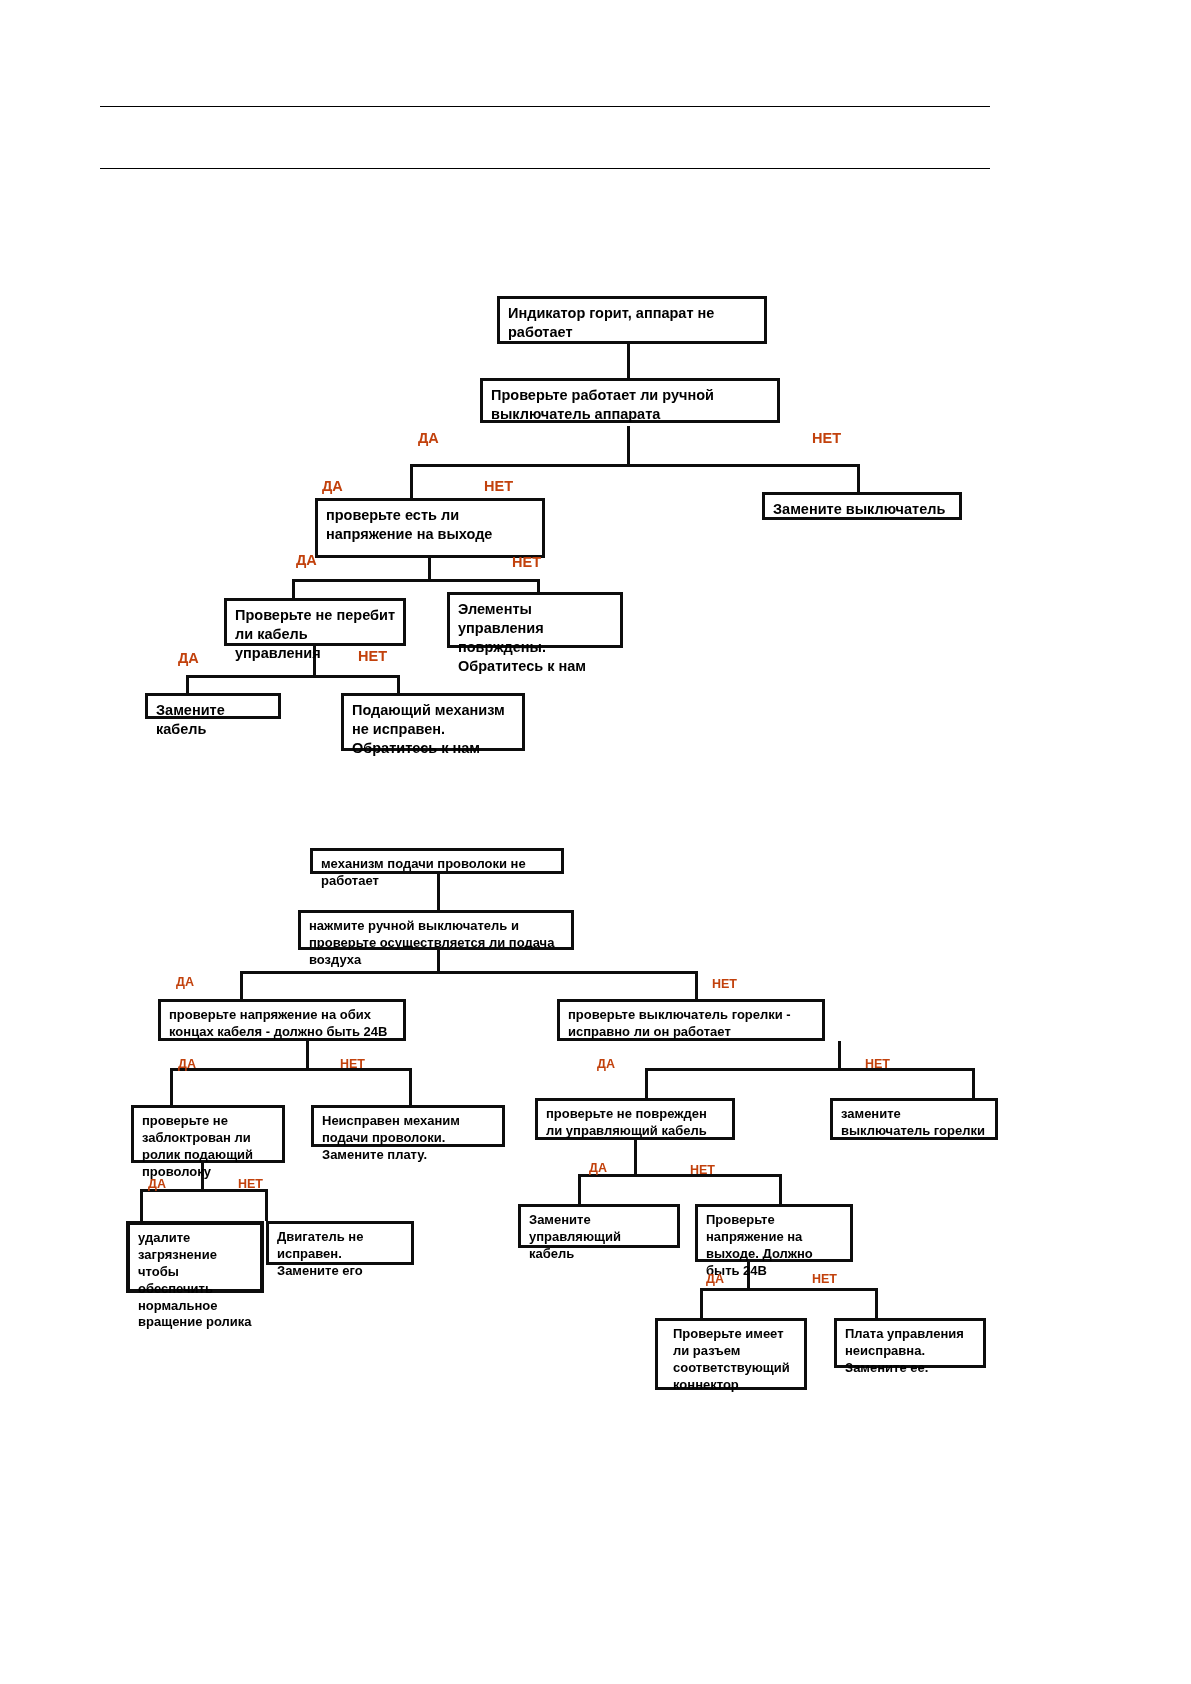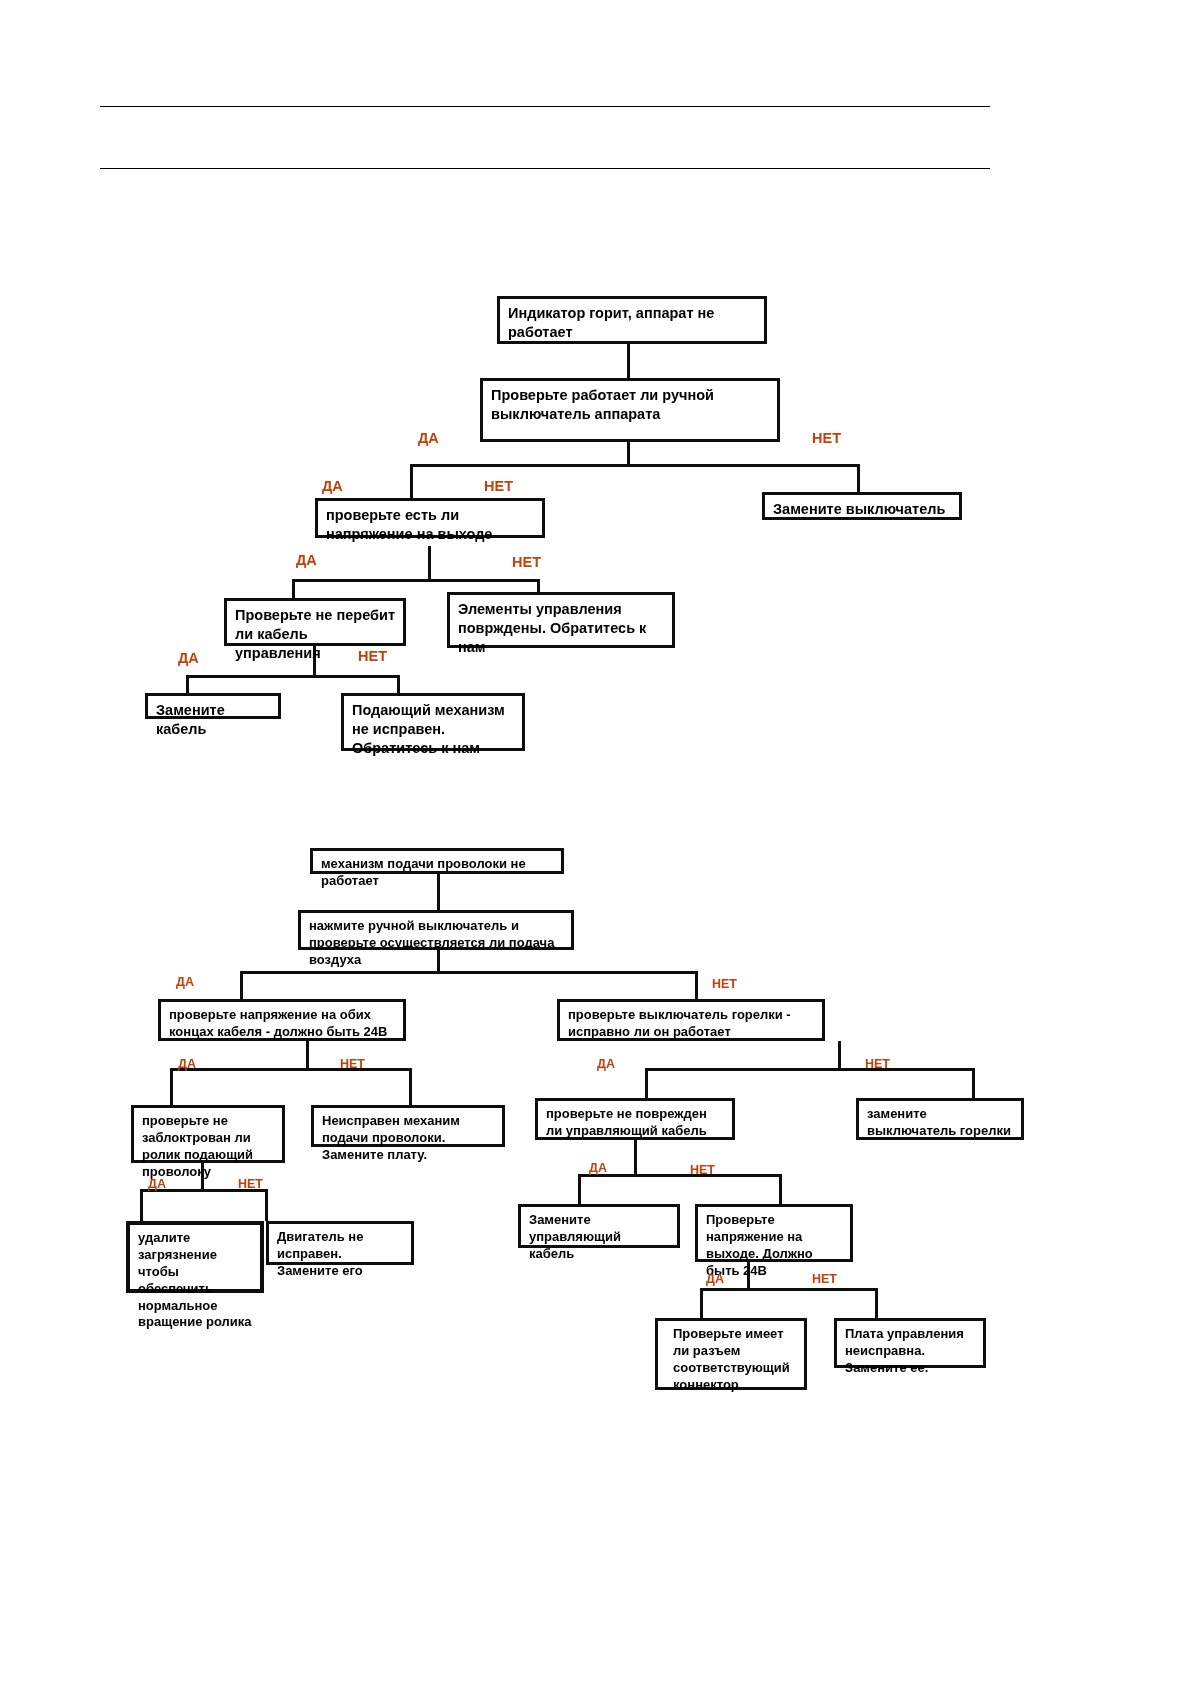--- a/index.html
+++ b/index.html
@@ -79,55 +79,55 @@
   <div class="hrule r2"></div>
 
   <div class="d1">
 
     <div class="node" style="left:497px; top:296px; width:270px; height:48px;">
       <span>Индикатор          горит, аппарат не работает</span>
     </div>
 
     <div class="ln lnv" style="left:627px; top:344px; width:3px; height:34px;"></div>
 
-    <div class="node" style="left:480px; top:378px; width:300px; height:64px;">
+    <div class="node" style="left:480px; top:378px; width:300px; height:45px;">
       <span>Проверьте работает ли ручной выключатель аппарата</span>
     </div>
 
     <div class="ln lnv" style="left:627px; top:426px; width:3px; height:38px;"></div>
 
     <div class="ln lnh" style="left:410px; top:464px; width:450px; height:3px;"></div>
 
     <div class="ln lnv" style="left:410px; top:464px; width:3px; height:34px;"></div>
 
     <div class="ln lnv" style="left:857px; top:464px; width:3px; height:28px;"></div>
 
     <div class="blabel" style="left:418px; top:430px;">ДА</div>
     <div class="blabel" style="left:812px; top:430px;">НЕТ</div>
 
     <div class="node" style="left:762px; top:492px; width:200px; height:28px;">
       <span>Замените выключатель</span>
     </div>
 
-    <div class="node" style="left:315px; top:498px; width:230px; height:40px;">
+    <div class="node" style="left:315px; top:498px; width:230px; height:60px;">
       <span>проверьте есть ли напряжение на выходе</span>
     </div>
 
     <div class="blabel" style="left:322px; top:478px;">ДА</div>
     <div class="blabel" style="left:484px; top:478px;">НЕТ</div>
 
     <div class="ln lnv" style="left:428px; top:546px; width:3px; height:33px;"></div>
     <div class="ln lnh" style="left:292px; top:579px; width:248px; height:3px;"></div>
     <div class="ln lnv" style="left:292px; top:579px; width:3px; height:23px;"></div>
     <div class="ln lnv" style="left:537px; top:579px; width:3px; height:13px;"></div>
 
     <div class="blabel" style="left:296px; top:552px;">ДА</div>
     <div class="blabel" style="left:512px; top:554px;">НЕТ</div>
 
-    <div class="node" style="left:447px; top:592px; width:228px; height:56px;">
+    <div class="node" style="left:447px; top:592px; width:176px; height:56px;">
       <span>Элементы управления поврждены. Обратитесь к нам</span>
     </div>
 
     <div class="node" style="left:224px; top:598px; width:182px; height:48px;">
       <span>Проверьте не перебит ли кабель управления</span>
     </div>
 
     <div class="ln lnv" style="left:313px; top:644px; width:3px; height:31px;"></div>
     <div class="ln lnh" style="left:186px; top:675px; width:214px; height:3px;"></div>
     <div class="ln lnv" style="left:186px; top:675px; width:3px; height:18px;"></div>
@@ -211,21 +211,21 @@
     <div class="ln lnv" style="left:645px; top:1068px; width:3px; height:30px;"></div>
     <div class="ln lnv" style="left:972px; top:1068px; width:3px; height:30px;"></div>
 
     <div class="blabel" style="left:597px; top:1057px;">ДА</div>
     <div class="blabel" style="left:865px; top:1057px;">НЕТ</div>
 
     <div class="node" style="left:535px; top:1098px; width:200px; height:42px;">
       <span>проверьте не поврежден ли управляющий кабель</span>
     </div>
 
-    <div class="node" style="left:830px; top:1098px; width:168px; height:42px;margin-left:26px;">
+    <div class="node" style="left:830px; top:1098px; width:168px; height:42px;">
       <span>замените выключатель горелки</span>
     </div>
 
     <div class="ln lnv" style="left:634px; top:1140px; width:3px; height:34px;"></div>
     <div class="ln lnh" style="left:578px; top:1174px; width:204px; height:3px;"></div>
     <div class="ln lnv" style="left:578px; top:1174px; width:3px; height:30px;"></div>
     <div class="ln lnv" style="left:779px; top:1174px; width:3px; height:30px;"></div>
 
     <div class="blabel" style="left:589px; top:1161px;">ДА</div>
     <div class="blabel" style="left:690px; top:1163px;">НЕТ</div>

